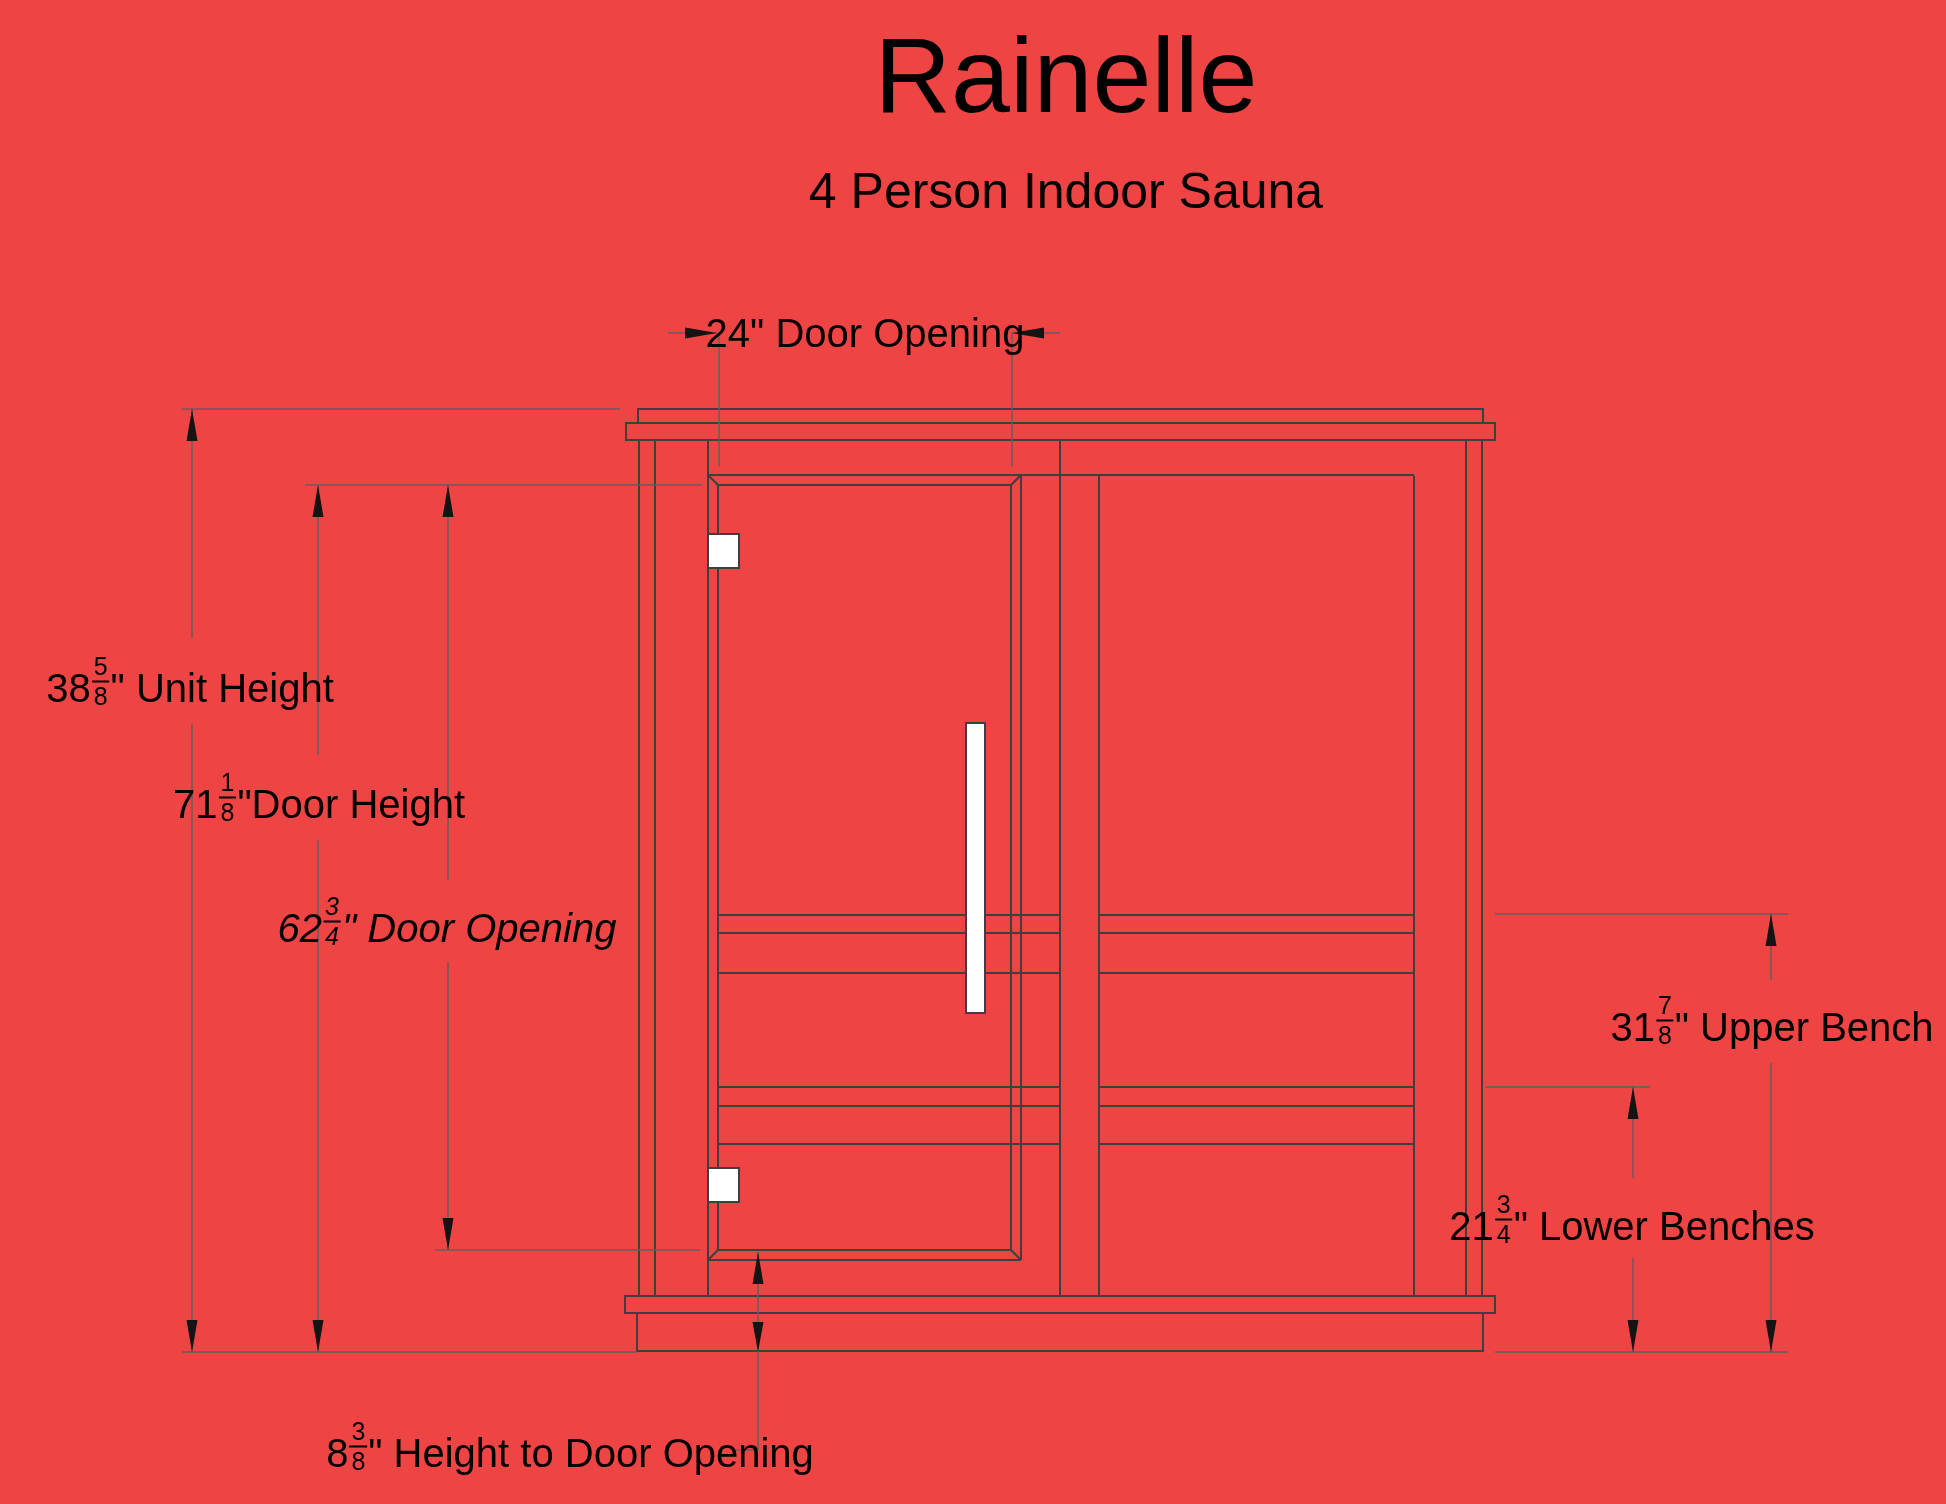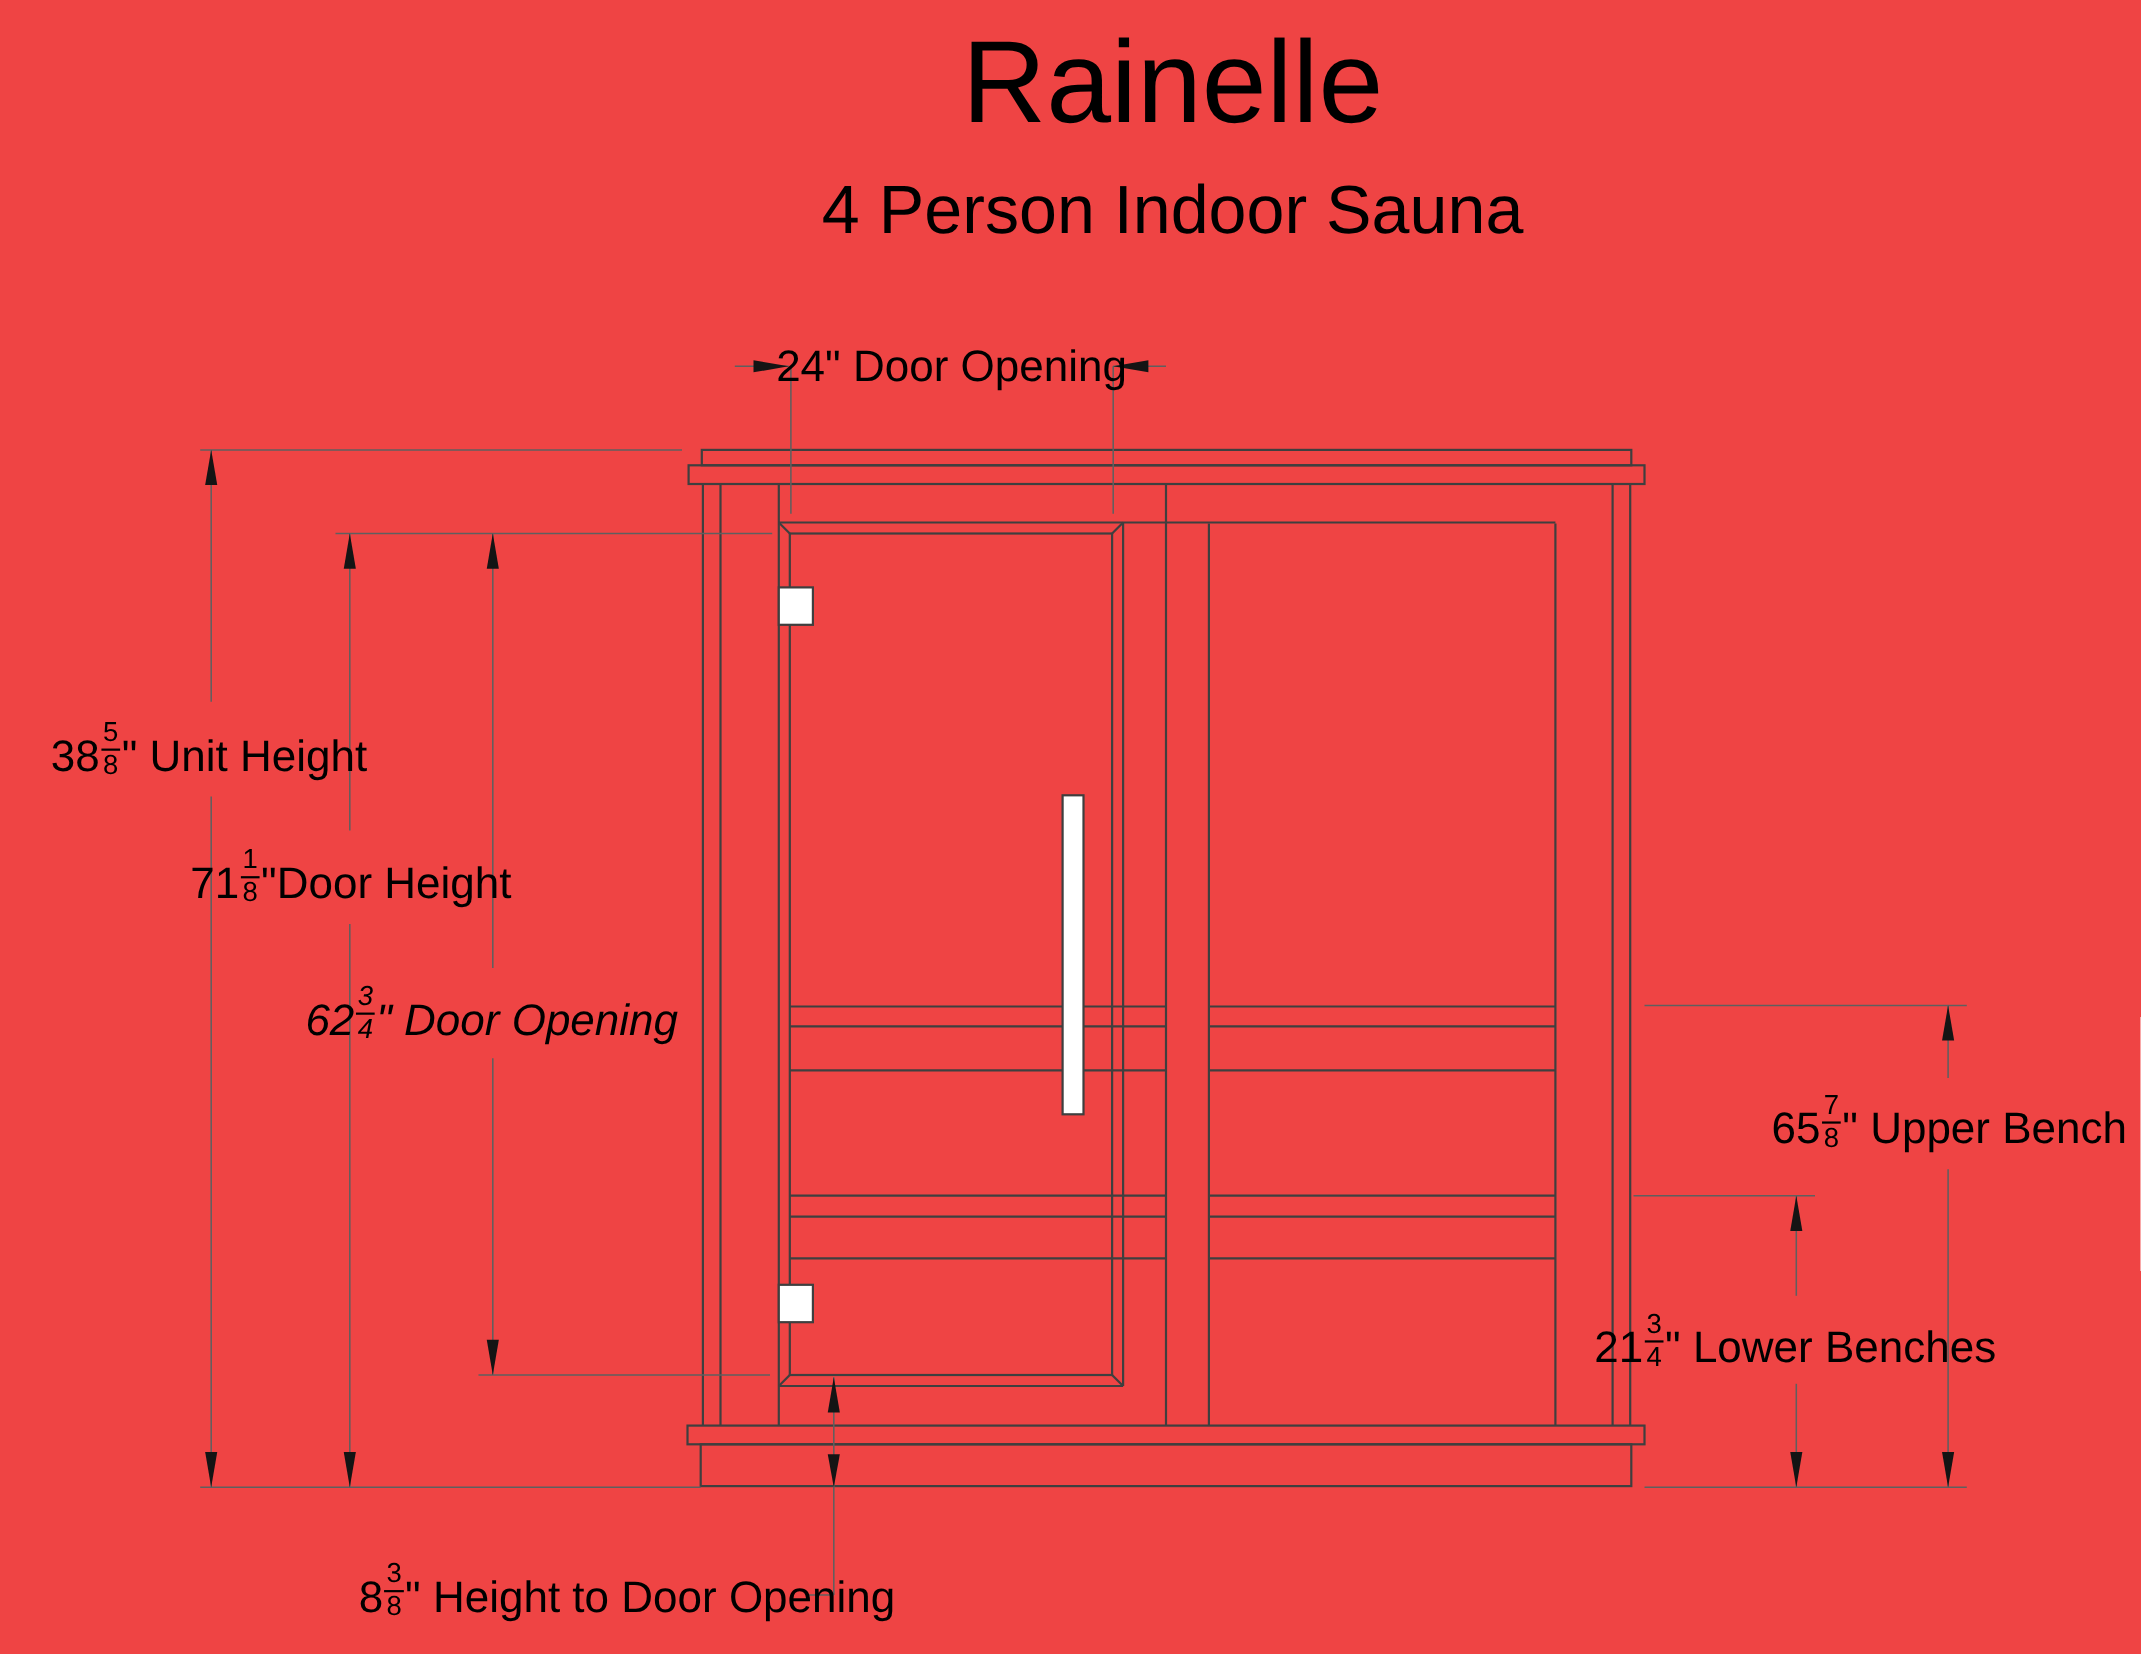--- a/index.html
+++ b/index.html
@@ -13,21 +13,21 @@
   }
   .drawing-svg{position:absolute;left:0;top:0;}
   .page-title{
     position:absolute;left:1066px;top:75px;
     transform:translate(-50%,-50%);
     font-size:106px;font-weight:400;white-space:nowrap;
   }
   .page-subtitle{
     position:absolute;left:1066px;top:191px;
     transform:translate(-50%,-50%);
-    font-size:62px;font-weight:400;white-space:nowrap;
+    font-size:50px;font-weight:400;white-space:nowrap;
   }
   .dim-label{
     position:absolute;
     transform:translate(-50%,-50%);
     display:flex;align-items:flex-end;
     font-size:40px;line-height:1.05;
     white-space:nowrap;color:#000;
   }
   .frac{
     display:inline-flex;flex-direction:column;align-items:center;
@@ -189,21 +189,21 @@
   <div class="dim-label" style="left:447px;top:921px;font-style:italic;">
     <span>62</span>
       <span class="frac">
         <span class="num">3</span>
         <span class="den">4</span>
       </span>
       <span>" Door Opening</span>
   </div>
 
   <div class="dim-label" style="left:1772px;top:1020px;">
-    <span>65</span>
+    <span>31</span>
       <span class="frac">
         <span class="num">7</span>
         <span class="den">8</span>
       </span>
       <span>" Upper Bench</span>
   </div>
 
   <div class="dim-label" style="left:1632px;top:1219px;">
     <span>21</span>
       <span class="frac">

